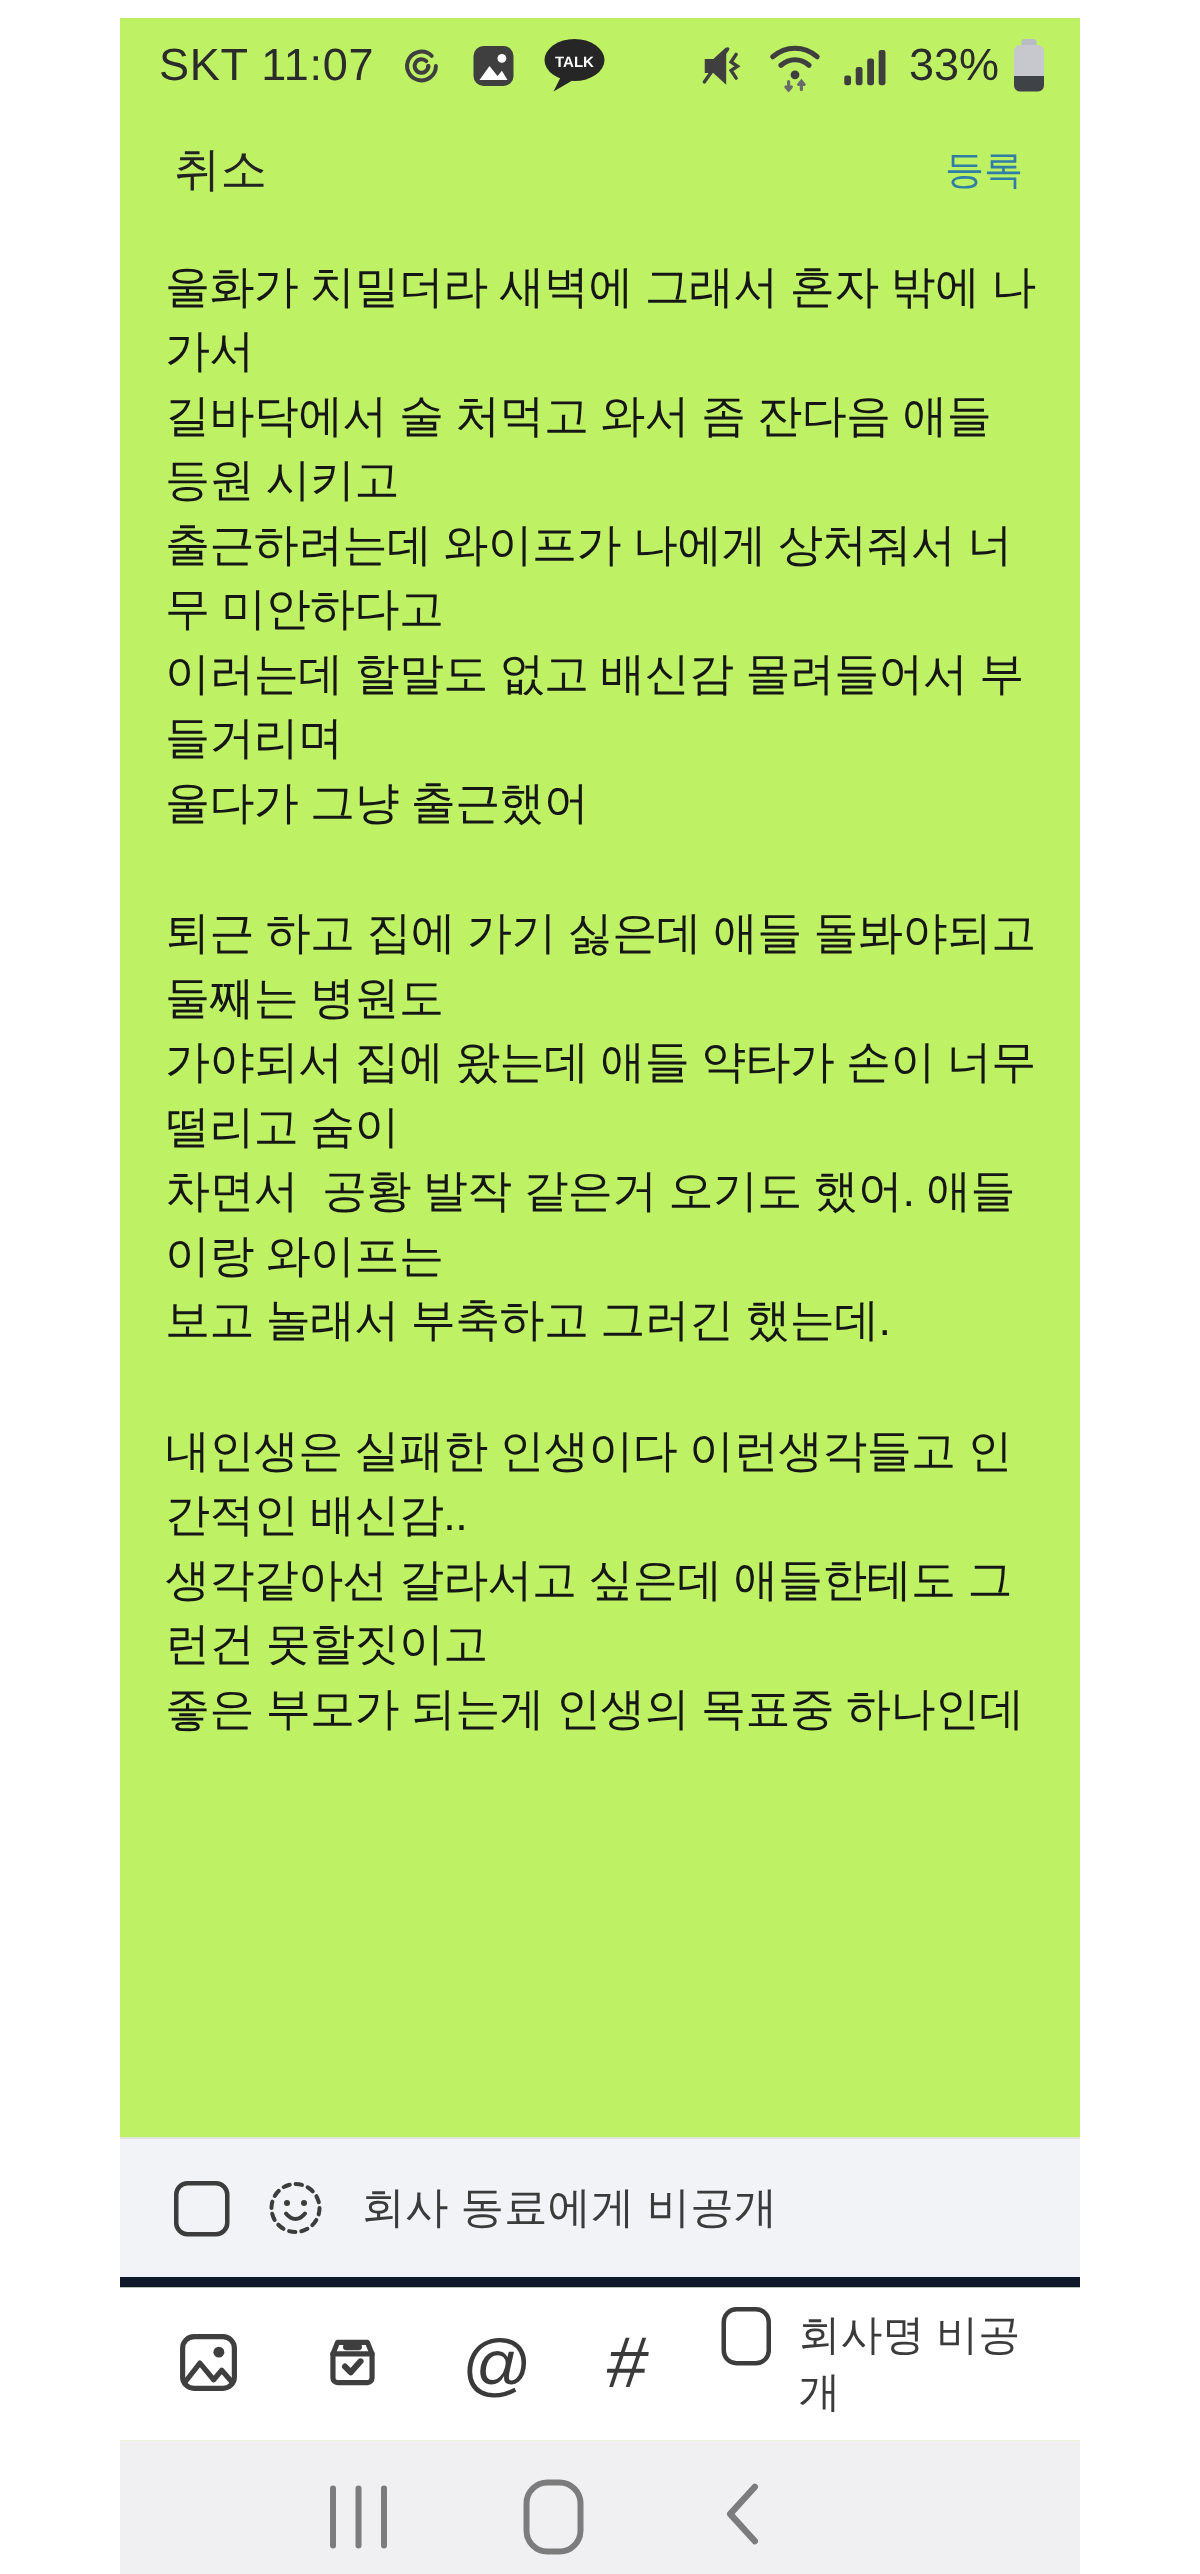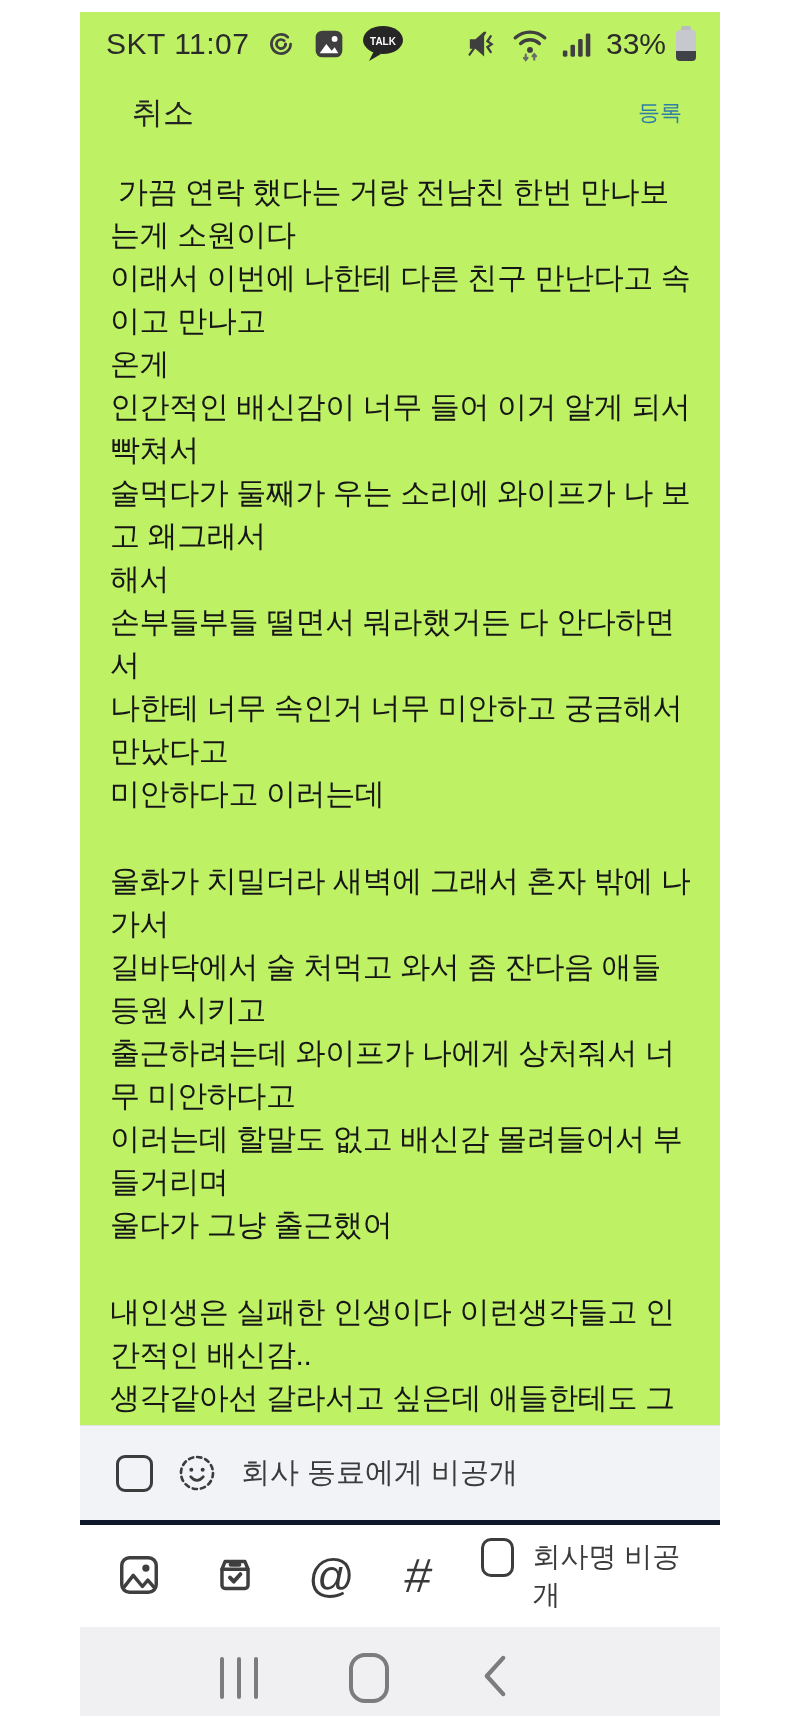--- a/index.html
+++ b/index.html
@@ -32,43 +32,43 @@
   .battery-cap { width: 10px; height: 4px; background: #b9bcc2; border-radius: 2px 2px 0 0; }
   .battery-body {
     width: 20px; height: 31px; border-radius: 4px;
     background: linear-gradient(#c6c8cd 0 67%, #3f4246 67% 100%);
   }
 
   
   .action-bar {
     height: 86px; flex: 0 0 auto;
     display: flex; align-items: center; justify-content: space-between;
-    padding: 0 38px 0 52px;
+    padding: 0 38px 0 36px;
   }
   .btn-cancel { font-size: 31px; color: #232323; background: none; border: none; cursor: pointer;
     font-family: inherit; }
-  .btn-submit { font-size: 22px; color: #2e7ea6; background: none; border: none; cursor: pointer;
+  .btn-submit { font-size: 26px; color: #2e7ea6; background: none; border: none; cursor: pointer;
     font-family: inherit; }
 
   
   .editor {
     flex: 1 1 auto;
     padding: 14px 28px 0 30px;
     font-size: 30px; line-height: 43px; letter-spacing: -0.4px;
     color: #161616;
     overflow: hidden;
   }
   .para { white-space: pre-wrap; margin: 0 0 44px 0; }
 
   
   .privacy-row {
     height: 100px; flex: 0 0 auto;
     background: #f2f3f7;
     border-top: 1px solid #e1e2e8;
-    border-bottom: 5px solid #0f172a;
+    border-bottom: 7px solid #0f172a;
     display: flex; align-items: center;
     padding: 0 36px; gap: 24px;
     cursor: pointer;
   }
   .checkbox {
     width: 37px; height: 37px;
     border: 3px solid #3c3c3c; border-radius: 9px;
     background: transparent; flex: 0 0 auto;
   }
   .privacy-label { font-size: 29px; color: #3b3b3b; }
@@ -169,34 +169,29 @@
       </span>
     </div>
   </div>
 
   <div class="action-bar">
     <button class="btn-cancel">취소</button>
     <button class="btn-submit">등록</button>
   </div>
 
   <div class="editor">
-    <p class="para"> 가끔 연락 했다는 거랑 전남친 한번 만나보는게 소원이다
-이래서 이번에 나한테 다른 친구 만난다고 속이고 만나고
-온게
-인간적인 배신감이 너무 들어 이거 알게 되서 빡쳐서
-술먹다가 둘째가 우는 소리에 와이프가 나 보고 왜그래서
-해서
-손부들부들 떨면서 뭐라했거든 다 안다하면서
-나한테 너무 속인거 너무 미안하고 궁금해서 만났다고
-미안하다고 이러는데</p>
     <p class="para">울화가 치밀더라 새벽에 그래서 혼자 밖에 나가서
 길바닥에서 술 처먹고 와서 좀 잔다음 애들 등원 시키고
 출근하려는데 와이프가 나에게 상처줘서 너무 미안하다고
 이러는데 할말도 없고 배신감 몰려들어서 부들거리며
 울다가 그냥 출근했어</p>
+    <p class="para">퇴근 하고 집에 가기 싫은데 애들 돌봐야되고 둘째는 병원도
+가야되서 집에 왔는데 애들 약타가 손이 너무 떨리고 숨이
+차면서  공황 발작 같은거 오기도 했어. 애들이랑 와이프는
+보고 놀래서 부축하고 그러긴 했는데.</p>
     <p class="para">내인생은 실패한 인생이다 이런생각들고 인간적인 배신감..
 생각같아선 갈라서고 싶은데 애들한테도 그런건 못할짓이고
 좋은 부모가 되는게 인생의 목표중 하나인데</p>
   </div>
 
   <div class="privacy-row">
     <span class="checkbox"></span>
     <span class="sb-ico">
       <svg width="40" height="40" viewBox="0 0 24 24" fill="none" stroke="#3c3c3c" stroke-width="1.6" stroke-linecap="round">
         <circle cx="12" cy="12" r="9.6" stroke-dasharray="2.6 2.4"></circle>

